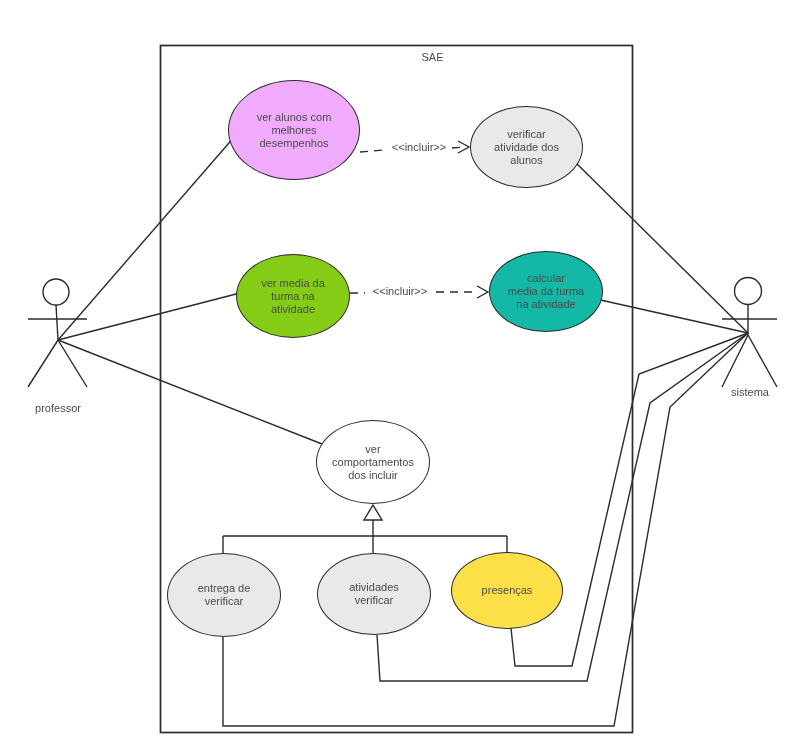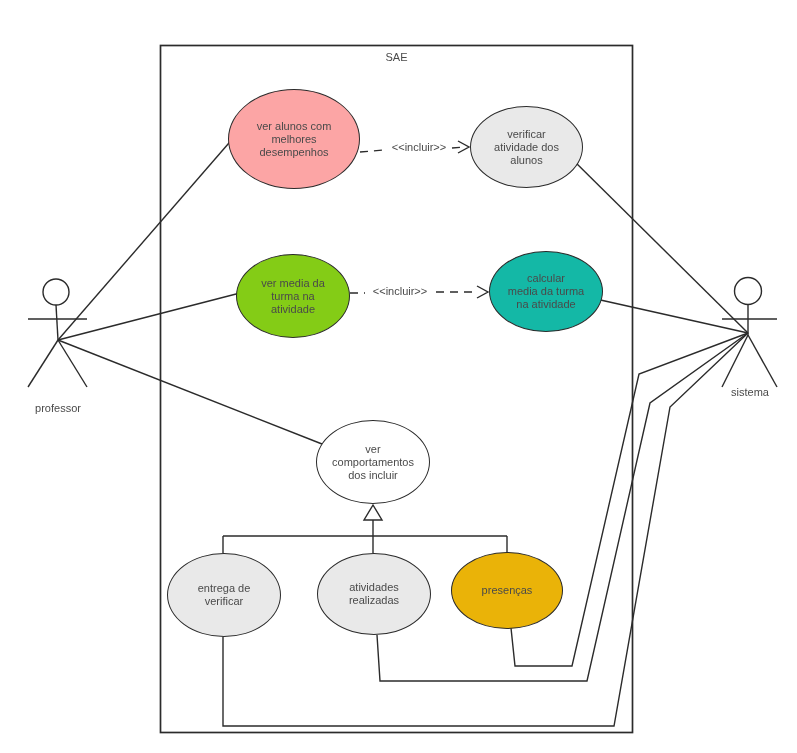--- a/index.html
+++ b/index.html
@@ -75,21 +75,21 @@
 
     <g>
       <circle class="ln" cx="748" cy="291" r="13.5"></circle>
       <line class="ln" x1="748" y1="304" x2="748" y2="335"></line>
       <line class="ln" x1="722" y1="319" x2="777" y2="319"></line>
       <line class="ln" x1="748" y1="335" x2="722" y2="387"></line>
       <line class="ln" x1="748" y1="335" x2="777" y2="387"></line>
     </g>
   </svg>
 
-  <div class="uc" style="left: 228px; top: 89px; width: 132px; height: 100px; background: #fca5a5; text-align: center;">ver alunos com
+  <div class="uc" style="left: 228px; top: 80px; width: 132px; height: 100px; background: #f0abfc; text-align: center;">ver alunos com
 melhores
 desempenhos</div>
 
   <div class="uc" style="left: 470px; top: 106px; width: 113px; height: 82px; background: rgb(233, 233, 233);">verificar
 atividade dos
 alunos</div>
 
   <div class="uc" style="left: 236px; top: 254px; width: 114px; height: 84px; background: #84cc16;">ver media da
 turma na
 atividade</div>
@@ -99,25 +99,25 @@
 na atividade</div>
 
   <div class="uc" style="left: 316px; top: 420px; width: 114px; height: 84px; background: rgb(255, 255, 255);">ver
 comportamentos
 dos incluir</div>
 
   <div class="uc" style="left: 167px; top: 553px; width: 114px; height: 84px; background: rgb(233, 233, 233);">entrega de
 verificar</div>
 
   <div class="uc" style="left: 317px; top: 553px; width: 114px; height: 82px; background: rgb(233, 233, 233);">atividades
-realizadas</div>
+verificar</div>
 
-  <div class="uc" style="left: 451px; top: 552px; width: 112px; height: 77px; background: #eab308;">presenças</div>
+  <div class="uc" style="left: 451px; top: 552px; width: 112px; height: 77px; background: #fde047;">presenças</div>
 
-  <div class="lbl" style="left:160px;top:51px;width:473px;">SAE</div>
+  <div class="lbl" style="left:160px;top:51px;width:473px;padding-left:36px;">SAE</div>
 
   <div class="lbl" style="left:8px;top:402px;width:100px;">professor</div>
 
   <div class="lbl" style="left:700px;top:386px;width:100px;">sistema</div>
 
   <div class="lbl" style="left:387px;top:141px;width:64px;">&lt;&lt;incluir&gt;&gt;</div>
 
   <div class="lbl" style="left:368px;top:285px;width:64px;">&lt;&lt;incluir&gt;&gt;</div>
 
 </div>

